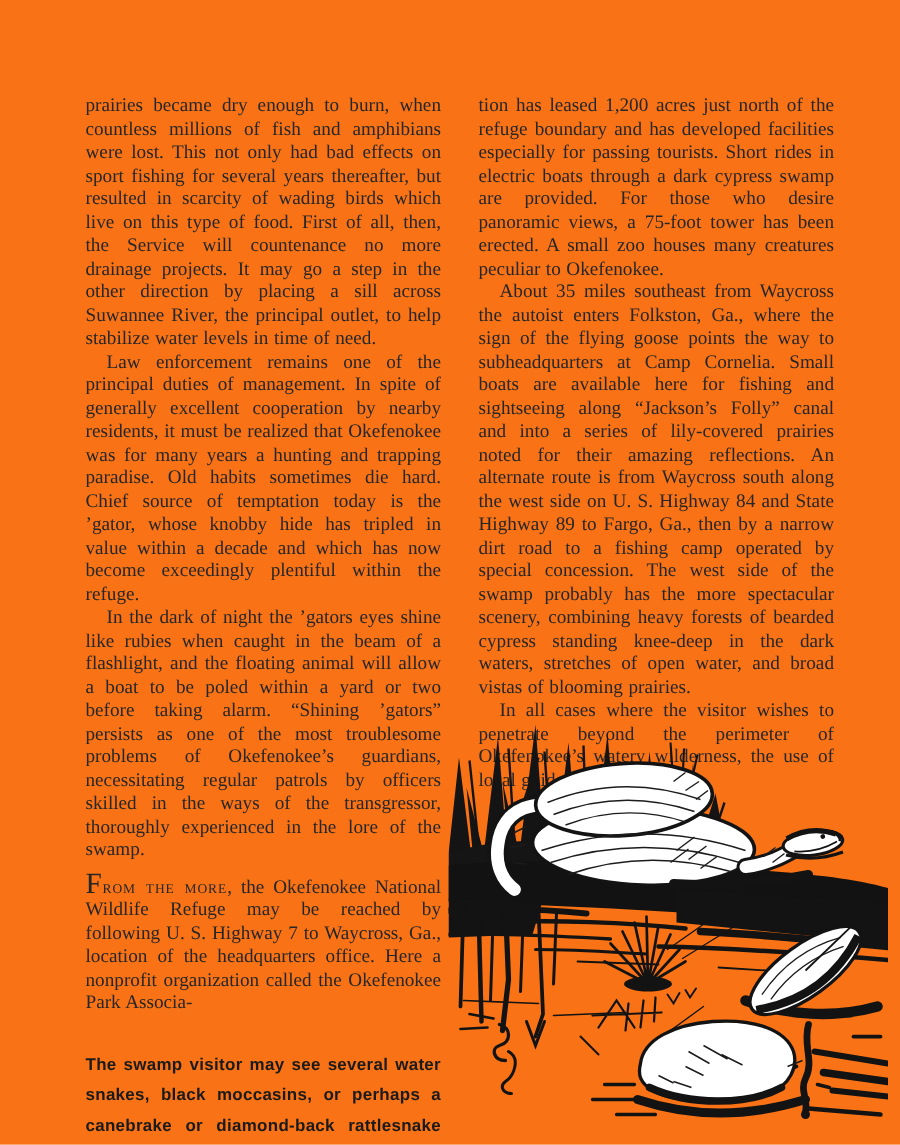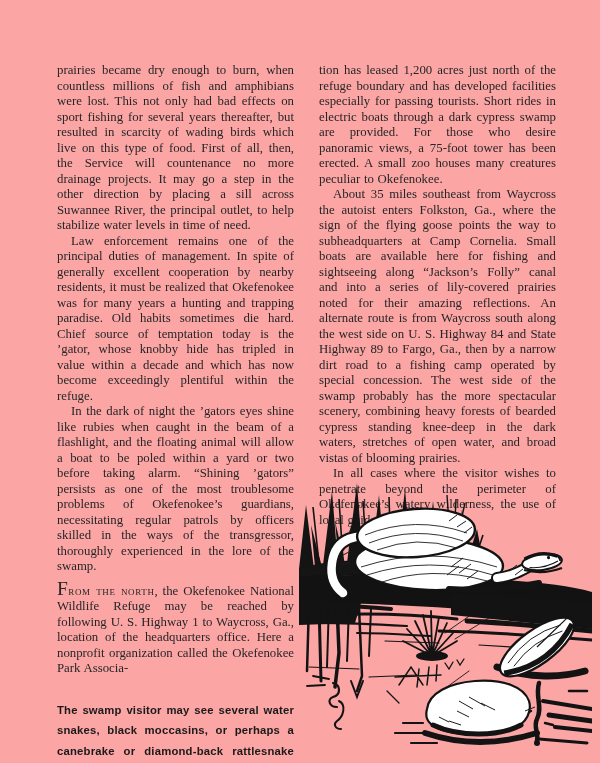--- a/index.html
+++ b/index.html
@@ -3,21 +3,21 @@
 <meta charset="utf-8">
 <style>
   html,body{margin:0;padding:0;}
   body{
     width:600px;height:763px;
     background:#fdfdfc;
     position:relative;
     overflow:hidden;
     font-family:"Liberation Serif", serif;
   }
-  .page{position:absolute;inset:0;background:#fca5a5;}
+  .page{position:absolute;inset:0;background:#f97316;}
   .col{position:absolute;width:237px;}
   .col-left{left:57px;top:63px;}
   .col-right{left:319px;top:63px;}
   p.serif{
     margin:0;
     font-family:"Liberation Serif", serif;
     font-size:12.8px;
     line-height:15.5px;
     text-align:justify;
     color:#262626;
@@ -49,21 +49,21 @@
 </style>
 </head>
 <body>
 
 <div class="page">
 
   <div class="col col-left">
     <p class="serif">prairies became dry enough to burn, when countless millions of fish and amphibians were lost. This not only had bad effects on sport fishing for several years thereafter, but resulted in scarcity of wading birds which live on this type of food. First of all, then, the Service will countenance no more drainage projects. It may go a step in the other direction by placing a sill across Suwannee River, the principal outlet, to help stabilize water levels in time of need.</p>
     <p class="serif indent">Law enforcement remains one of the principal duties of management. In spite of generally excellent cooperation by nearby residents, it must be realized that Okefenokee was for many years a hunting and trapping paradise. Old habits sometimes die hard. Chief source of temptation today is the ’gator, whose knobby hide has tripled in value within a decade and which has now become exceedingly plentiful within the refuge.</p>
     <p class="serif indent">In the dark of night the ’gators eyes shine like rubies when caught in the beam of a flashlight, and the floating animal will allow a boat to be poled within a yard or two before taking alarm. “Shining ’gators” persists as one of the most troublesome problems of Okefenokee’s guardians, necessitating regular patrols by officers skilled in the ways of the transgressor, thoroughly experienced in the lore of the swamp.</p>
-    <p class="serif section"><span class="drop-f">F</span><span class="small-caps">rom the north</span><span>, the Okefenokee National Wildlife Refuge may be reached by following U. S. Highway 1 to Waycross, Ga., location of the headquarters office. Here a nonprofit organization called the Okefenokee Park Associa-</span></p>
+    <p class="serif section"><span class="drop-f">F</span><span class="small-caps">rom the more</span><span>, the Okefenokee National Wildlife Refuge may be reached by following U. S. Highway 7 to Waycross, Ga., location of the headquarters office. Here a nonprofit organization called the Okefenokee Park Associa-</span></p>
     <p class="caption">The swamp visitor may see several water snakes, black moccasins, or perhaps a canebrake or diamond-back rattlesnake during his visit, although these reptiles are not overly plentiful.</p>
   </div>
 
   <div class="col col-right">
     <p class="serif">tion has leased 1,200 acres just north of the refuge boundary and has developed facilities especially for passing tourists. Short rides in electric boats through a dark cypress swamp are provided. For those who desire panoramic views, a 75-foot tower has been erected. A small zoo houses many creatures peculiar to Okefenokee.</p>
     <p class="serif indent">About 35 miles southeast from Waycross the autoist enters Folkston, Ga., where the sign of the flying goose points the way to subheadquarters at Camp Cornelia. Small boats are available here for fishing and sightseeing along “Jackson’s Folly” canal and into a series of lily-covered prairies noted for their amazing reflections. An alternate route is from Waycross south along the west side on U. S. Highway 84 and State Highway 89 to Fargo, Ga., then by a narrow dirt road to a fishing camp operated by special concession. The west side of the swamp probably has the more spectacular scenery, combining heavy forests of bearded cypress standing knee-deep in the dark waters, stretches of open water, and broad vistas of blooming prairies.</p>
     <p class="serif indent">In all cases where the visitor wishes to penetrate beyond the perimeter of Okefenokee’s watery wilderness, the use of local guides is essential.</p>
   </div>
 
   <div class="art" role="img" aria-label="Pen-and-ink drawing of a water snake coiled on a log above dark swamp water, with tall grasses behind and lily pads in the foreground">

